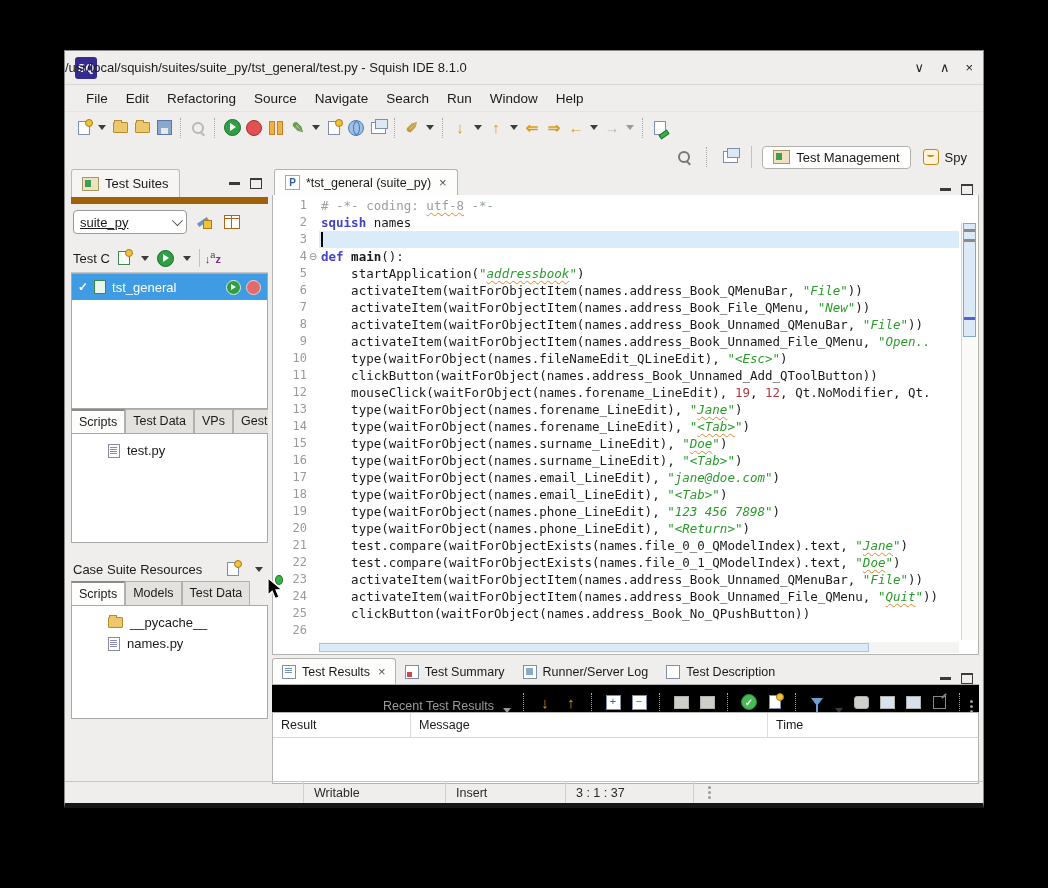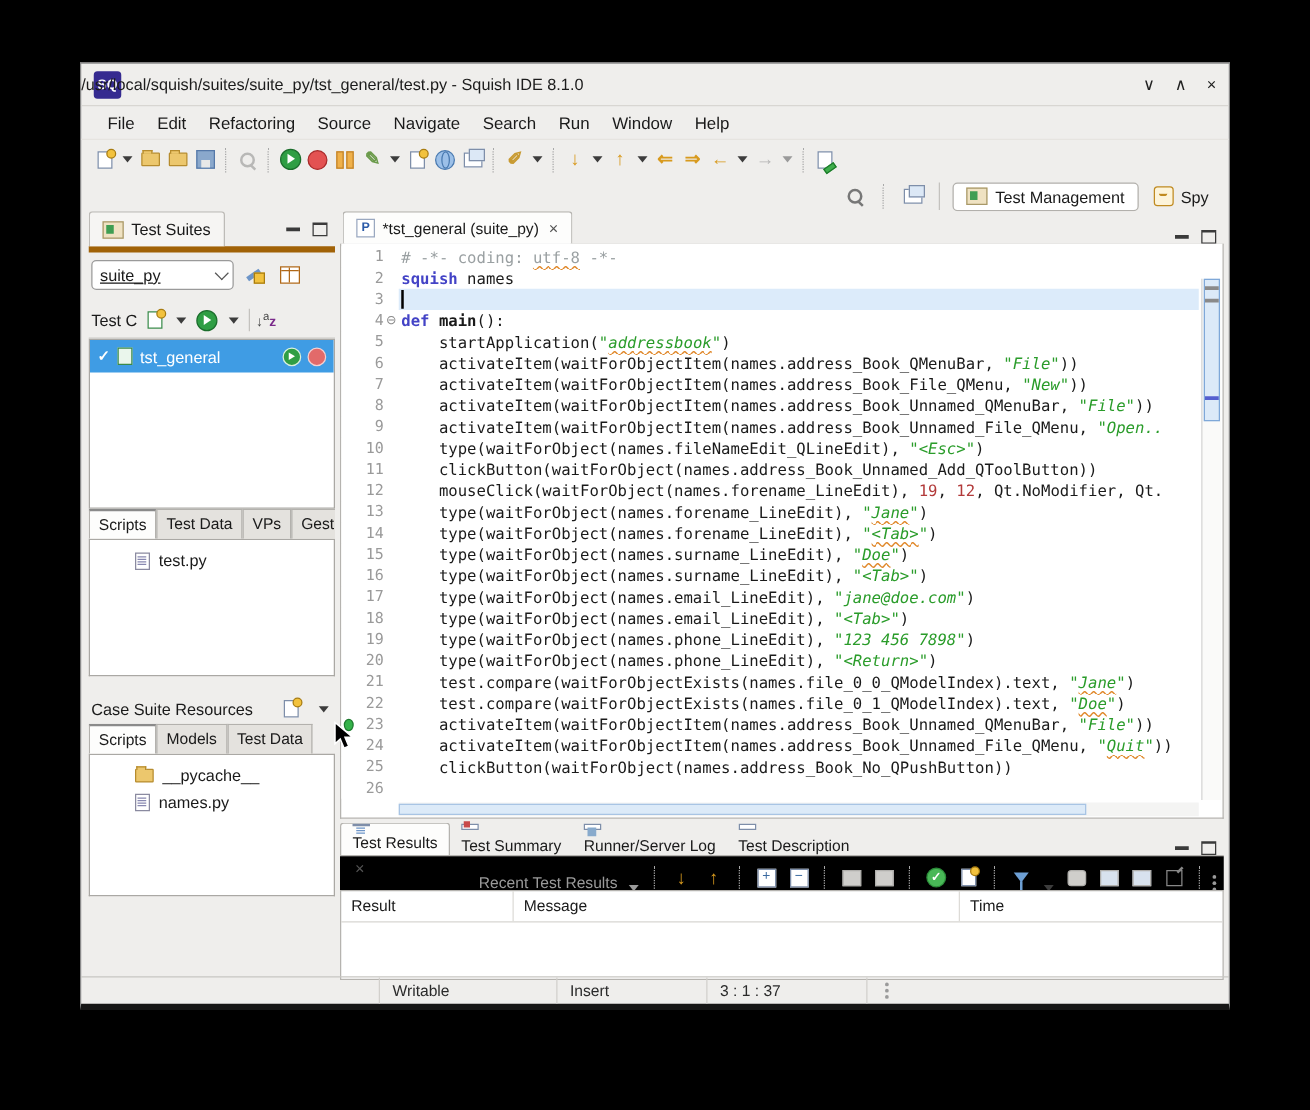--- a/index.html
+++ b/index.html
@@ -52,21 +52,21 @@
   .kebab i{width:3px;height:3px;border-radius:50%;background:#9a9a9a;}
   .btn-tm{display:flex;align-items:center;gap:6px;background:#ffffff;border:1px solid #b2b0ac;border-radius:4px;
     padding:3px 10px;font-size:13px;color:#1a1a1a;}
   .btn-spy{display:flex;align-items:center;gap:6px;font-size:13px;color:#1a1a1a;padding:3px 6px;}
   .i-suite{width:15px;height:12px;background:#efe2c2;border:1px solid #a89868;position:relative;}
   .i-suite::after{content:"";position:absolute;left:2px;top:2px;width:6px;height:7px;background:#3f9e52;}
   .i-spy{width:14px;height:14px;border:1px solid #c08a20;border-radius:3px;background:#fdf4da;position:relative;}
   .i-spy::after{content:"";position:absolute;left:3px;top:2px;width:7px;height:3px;border-bottom:2px solid #c08a20;border-radius:50%;}
   
   .sidebar{position:absolute;left:6px;top:118px;width:197px;}
-  .panel-tabrow{height:28px;display:flex;align-items:center;border-bottom:5px solid #a16207;}
+  .panel-tabrow{height:28px;display:flex;align-items:center;border-bottom:7px solid #a16207;}
   .view-tab{display:flex;align-items:center;gap:6px;background:#f6f5f3;border:1px solid #bdbbb7;border-bottom:none;
     height:27px;padding:0 10px;font-size:13px;color:#1a1a1a;border-radius:3px 3px 0 0;}
   .mini-ctrls{margin-left:auto;display:flex;gap:10px;align-items:center;padding-right:6px;}
   .mm-min{width:11px;height:3px;background:#3a3a3a;}
   .mm-max{width:10px;height:8px;border:1px solid #3a3a3a;border-top:2px solid #3a3a3a;}
   .suite-row{display:flex;align-items:center;gap:6px;padding:6px 2px 4px 2px;}
   .combo{width:114px;height:24px;background:#fff;border:1px solid #9a9a9a;border-radius:4px;display:flex;align-items:center;
     padding:0 6px;font-size:13px;color:#1a1a1a;box-sizing:border-box;text-decoration:underline;}
   .chev{margin-left:auto;width:7px;height:7px;border-right:1.5px solid #555;border-bottom:1.5px solid #555;transform:rotate(45deg) translateY(-2px);}
   .i-wrench{width:14px;height:13px;position:relative;}
@@ -120,21 +120,21 @@
   .vthumb{position:absolute;left:1px;right:1px;top:0;height:114px;background:#dcEAf8;background:#dceaf8;border:1px solid #7fa8d8;box-sizing:border-box;}
   .vmark{position:absolute;left:2px;right:2px;height:3px;background:#8a8a8a;}
   .vmark.blue{background:#5560cf;}
   .hscroll{position:absolute;left:46px;right:19px;bottom:1px;height:11px;background:#f4f4f3;}
   .hthumb{position:absolute;left:0;top:1px;height:9px;width:86%;background:#dceaf8;border:1px solid #a8c4e4;box-sizing:border-box;}
   
   .cursor{position:absolute;z-index:50;}
   
   .bottom{position:absolute;left:207px;top:607px;right:4px;height:126px;}
   .bp-tabrow{height:26px;display:flex;align-items:flex-end;border-bottom:1px solid #b5b3af;}
-  .bp-tab{display:flex;align-items:flex-start;gap:6px;height:25px;padding:0 9px;font-size:12.5px;color:#1a1a1a;flex-direction:column;}
+  .bp-tab{display:flex;align-items:center;gap:6px;height:25px;padding:0 9px;font-size:12.5px;color:#1a1a1a;}
   .bp-tab.active{background:#fdfdfc;border:1px solid #b5b3af;border-bottom:none;border-radius:3px 3px 0 0;}
   .bpt-icon{width:12px;height:12px;border:1px solid #7e8ea9;background:#fff;position:relative;}
   .bpt-icon.list::after{content:"";position:absolute;left:2px;top:2px;width:7px;height:1px;box-shadow:0 2px 0 #6d95c8,0 4px 0 #6d95c8;background:#6d95c8;}
   .bpt-icon.sum::after{content:"";position:absolute;left:1px;bottom:1px;width:5px;height:5px;background:#c84a4a;}
   .bpt-icon.log::after{content:"";position:absolute;left:2px;top:2px;width:7px;height:7px;background:#88aacc;}
   .bp-toolbar{height:28px;display:flex;align-items:flex-end;justify-content:flex-end;gap:4px;padding-right:6px;background:#000000;}
   .recent{font-size:12.5px;color:#9a9a9a;margin-right:2px;}
   .plusbox{width:13px;height:13px;border:1px solid #7e8ea9;background:#fff;color:#3a6aa0;font-size:11px;line-height:11px;text-align:center;}
   .gicon{width:13px;height:11px;background:#cfcecb;border:1px solid #b0afac;}
   .ext-link{width:11px;height:11px;border:1px solid #888;position:relative;}

